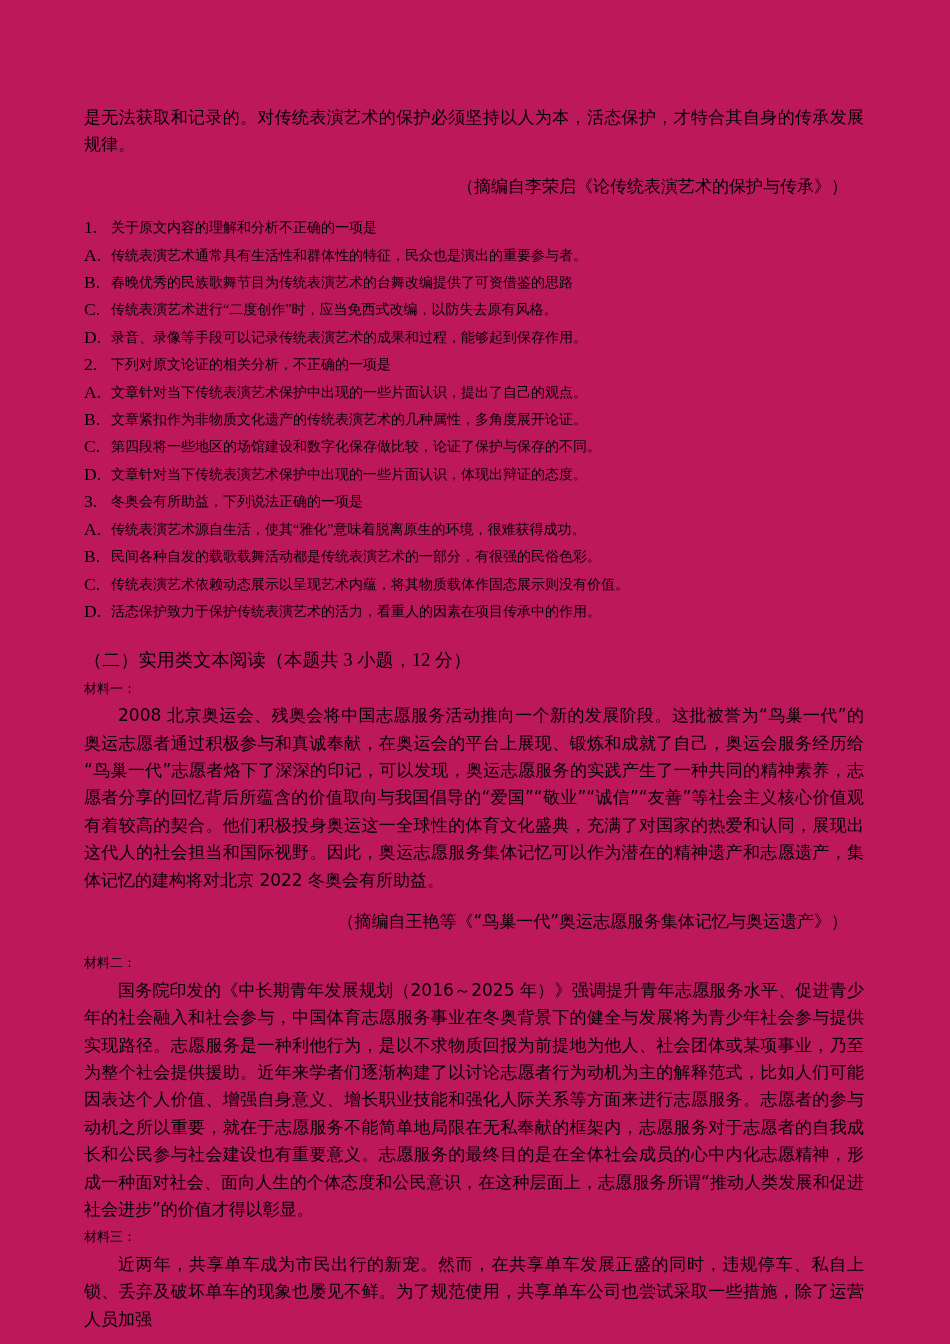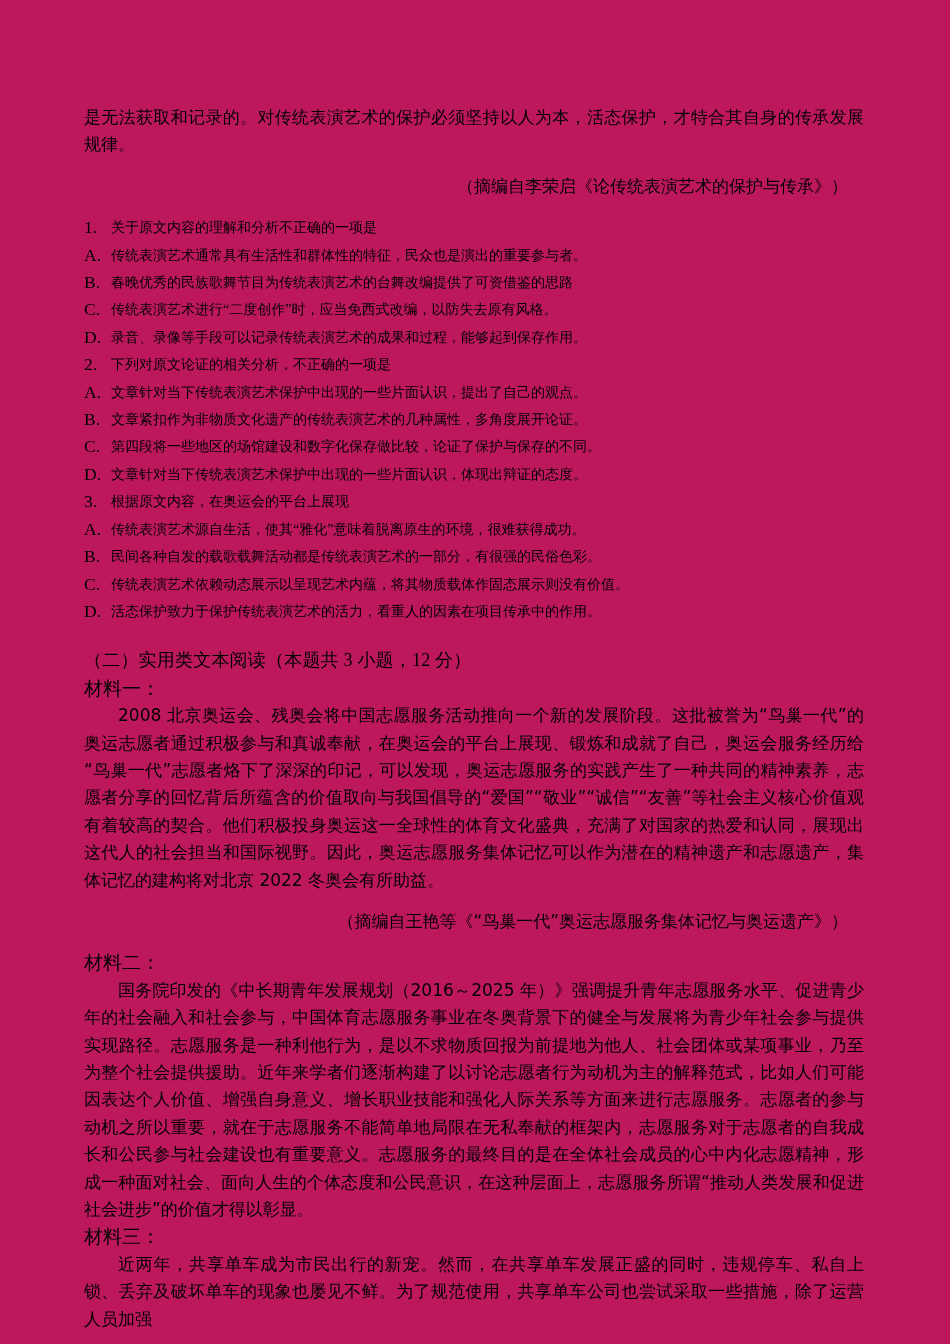--- a/index.html
+++ b/index.html
@@ -73,21 +73,21 @@
     text-align: right;
     font-family: "DejaVu Sans", "Liberation Sans", sans-serif;
     font-size: 17px;
     line-height: 27.4px;
     padding-right: 2px;
   }
 
   .label {
     margin: 0;
     font-family: Liberation Sans, sans-serif;
-    font-size: 19px;
+    font-size: 13px;
     line-height: 27.4px;
   }
   .spacer-md { height: 22px; }
 </style>
 </head>
 <body>
 
 <div class="page">
   <div class="content">
 
@@ -132,21 +132,21 @@
       <span class="qmark">C.</span>
       <span class="qtext">第四段将一些地区的场馆建设和数字化保存做比较，论证了保护与保存的不同。</span>
     </div>
     <div class="qline">
       <span class="qmark">D.</span>
       <span class="qtext">文章针对当下传统表演艺术保护中出现的一些片面认识，体现出辩证的态度。</span>
     </div>
 
     <div class="qline">
       <span class="qmark">3.</span>
-      <span class="qtext">根据原文内容，在奥运会的平台上展现</span>
+      <span class="qtext">冬奥会有所助益，下列说法正确的一项是</span>
     </div>
     <div class="qline">
       <span class="qmark">A.</span>
       <span class="qtext">传统表演艺术源自生活，使其“雅化”意味着脱离原生的环境，很难获得成功。</span>
     </div>
     <div class="qline">
       <span class="qmark">B.</span>
       <span class="qtext">民间各种自发的载歌载舞活动都是传统表演艺术的一部分，有很强的民俗色彩。</span>
     </div>
     <div class="qline">

